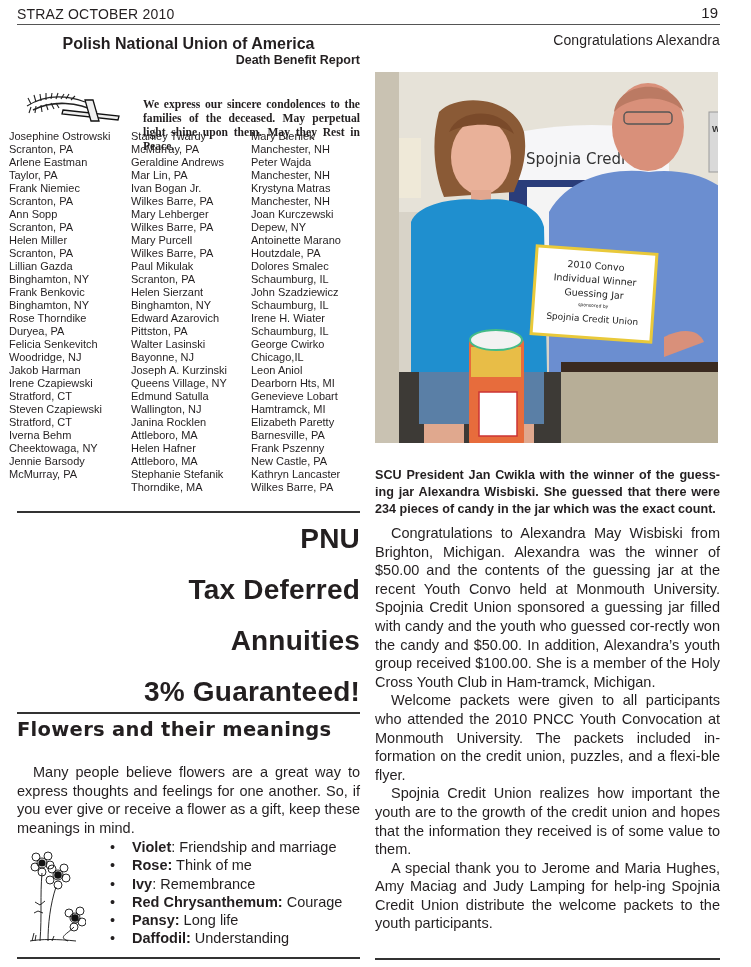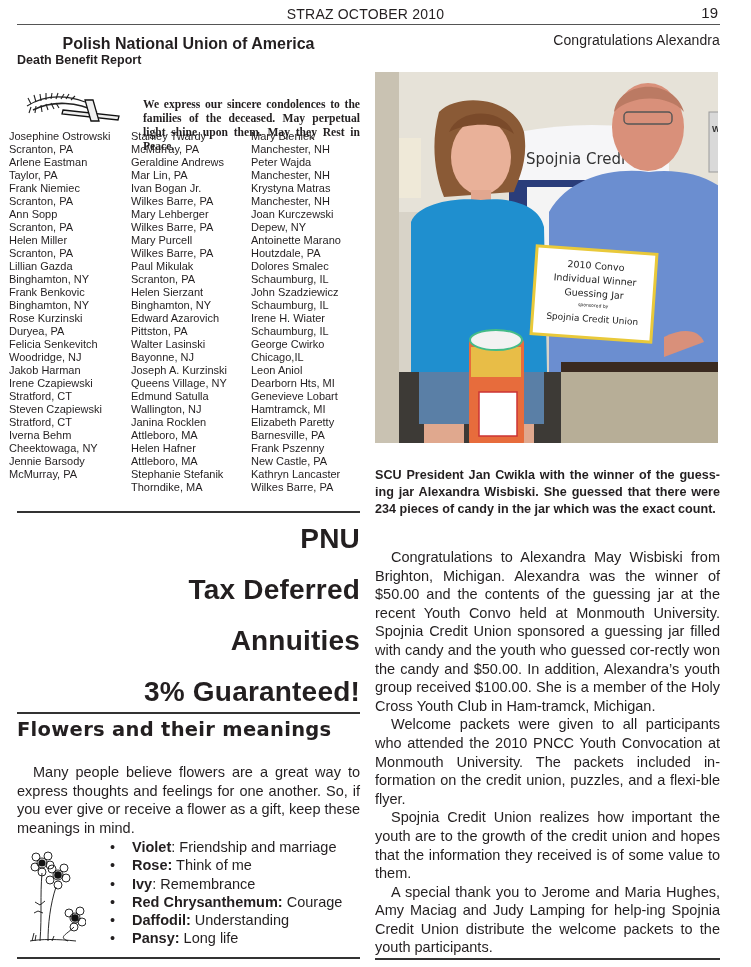--- a/index.html
+++ b/index.html
@@ -1,26 +1,26 @@
 <!DOCTYPE html>
 <html><head>
 <meta charset="utf-8">
 <style>
   * { box-sizing: border-box; margin: 0; padding: 0; }
   html, body { width: 751px; height: 967px; background: #ffffff; overflow: hidden; }
   body { position: relative; font-family: "Liberation Sans", sans-serif; color: #231f20; }
 
   .header { position: absolute; left: 17px; top: 0; width: 703px; height: 25px; border-bottom: 1.5px solid #555; }
-  .header .title { position: absolute; left: 0; right: 6px; top: 6px; text-align: center; font-size: 14px; letter-spacing: 0.2px; }
+  .header .title { position: absolute; left: 0; right: 6px; top: 6px; font-size: 14px; letter-spacing: 0.2px; }
   .header .page { position: absolute; right: 2px; top: 4px; font-size: 15px; text-align: right; }
 
   
   .left { position: absolute; left: 17px; top: 34px; width: 343px; }
   .org-title { text-align: center; font-weight: bold; font-size: 16px; line-height: 19px; }
-  .org-sub { text-align: left; font-weight: bold; font-size: 12.5px; line-height: 15px; }
+  .org-sub { text-align: right; font-weight: bold; font-size: 12.5px; line-height: 15px; }
 
   .condol { position: absolute; left: 0; top: 48px; width: 343px; height: 42px; }
   .condol .palm { position: absolute; left: 6px; top: 8px; width: 100px; height: 32px; }
   .condol .text { position: absolute; left: 126px; top: 16px; width: 217px; font-family: "Liberation Serif", serif; font-weight: bold; font-size: 11.6px; line-height: 14px; text-align: justify; }
 
   .names { position: absolute; left: -8px; top: 96px; width: 360px; display: grid; grid-template-columns: 122px 120px 118px; }
   .names .col { text-align: left; font-size: 11px; line-height: 13px; }
   .names .col div { white-space: nowrap; }
 
   .rule { position: absolute; height: 1.5px; background: #333; }
@@ -33,21 +33,21 @@
   .flower-art { position: absolute; left: 28px; top: 845px; width: 58px; height: 100px; }
   .flower-list { position: absolute; left: 110px; top: 838px; width: 260px; list-style: none; }
   .flower-list li { font-size: 14.5px; line-height: 18.3px; white-space: nowrap; }
   .flower-list .bullet { display: inline-block; width: 22px; }
   .flower-list b { font-weight: bold; }
 
   
   .right-title { position: absolute; left: 375px; top: 32px; width: 345px; text-align: right; font-weight: normal; font-size: 14px; letter-spacing: 0.1px; }
   .photo { position: absolute; left: 375px; top: 72px; width: 343px; height: 371px; overflow: hidden; background: #c9c2b2; padding-left: 24px; }
   .caption { position: absolute; left: 375px; top: 467px; width: 345px; font-weight: bold; font-size: 12.6px; line-height: 17px; text-align: justify; }
-  .article { position: absolute; left: 375px; top: 524px; width: 345px; font-size: 14.5px; line-height: 18.6px; text-align: justify; margin-top: 24px; }
+  .article { position: absolute; left: 375px; top: 524px; width: 345px; font-size: 14.5px; line-height: 18.6px; text-align: justify; }
   .article p { text-indent: 16px; }
 </style>
 </head>
 <body>
 
 <div class="header">
   <div class="title">STRAZ OCTOBER  2010</div>
   <div class="page">19</div>
 </div>
 
@@ -80,21 +80,21 @@
       <div>Frank Niemiec</div>
       <div>Scranton, PA</div>
       <div>Ann Sopp</div>
       <div>Scranton, PA</div>
       <div>Helen Miller</div>
       <div>Scranton, PA</div>
       <div>Lillian Gazda</div>
       <div>Binghamton, NY</div>
       <div>Frank Benkovic</div>
       <div>Binghamton, NY</div>
-      <div>Rose Kurzinski</div>
+      <div>Rose Thorndike</div>
       <div>Duryea, PA</div>
       <div>Felicia Senkevitch</div>
       <div>Woodridge, NJ</div>
       <div>Jakob Harman</div>
       <div>Irene Czapiewski</div>
       <div>Stratford, CT</div>
       <div>Steven Czapiewski</div>
       <div>Stratford, CT</div>
       <div>Iverna Behm</div>
       <div>Cheektowaga, NY</div>
@@ -209,22 +209,22 @@
       <circle cx="30" cy="30" r="3.8"></circle>
       <circle cx="47" cy="73" r="3.8"></circle>
   </g>
 </svg>
 
 <ul class="flower-list">
   <li><span class="bullet">•</span><b>Violet</b><span>: </span><span>Friendship and marriage</span></li>
   <li><span class="bullet">•</span><b>Rose:</b><span> </span><span>Think of me</span></li>
   <li><span class="bullet">•</span><b>Ivy</b><span>: </span><span>Remembrance</span></li>
   <li><span class="bullet">•</span><b>Red Chrysanthemum:</b><span> </span><span>Courage</span></li>
+  <li><span class="bullet">•</span><b>Pansy:</b><span> </span><span>Long life</span></li>
   <li><span class="bullet">•</span><b>Daffodil:</b><span> </span><span>Understanding</span></li>
-  <li><span class="bullet">•</span><b>Pansy:</b><span> </span><span>Long life</span></li>
 </ul>
 
 <div class="rule" style="left:17px; top:957px; width:343px;"></div>
 
 <div class="right-title">Congratulations Alexandra</div>
 
 <div class="photo">
   <svg width="343" height="393" viewBox="0 0 343 393">
 
     <rect x="0" y="0" width="343" height="393" fill="#d8d3c8"></rect>

